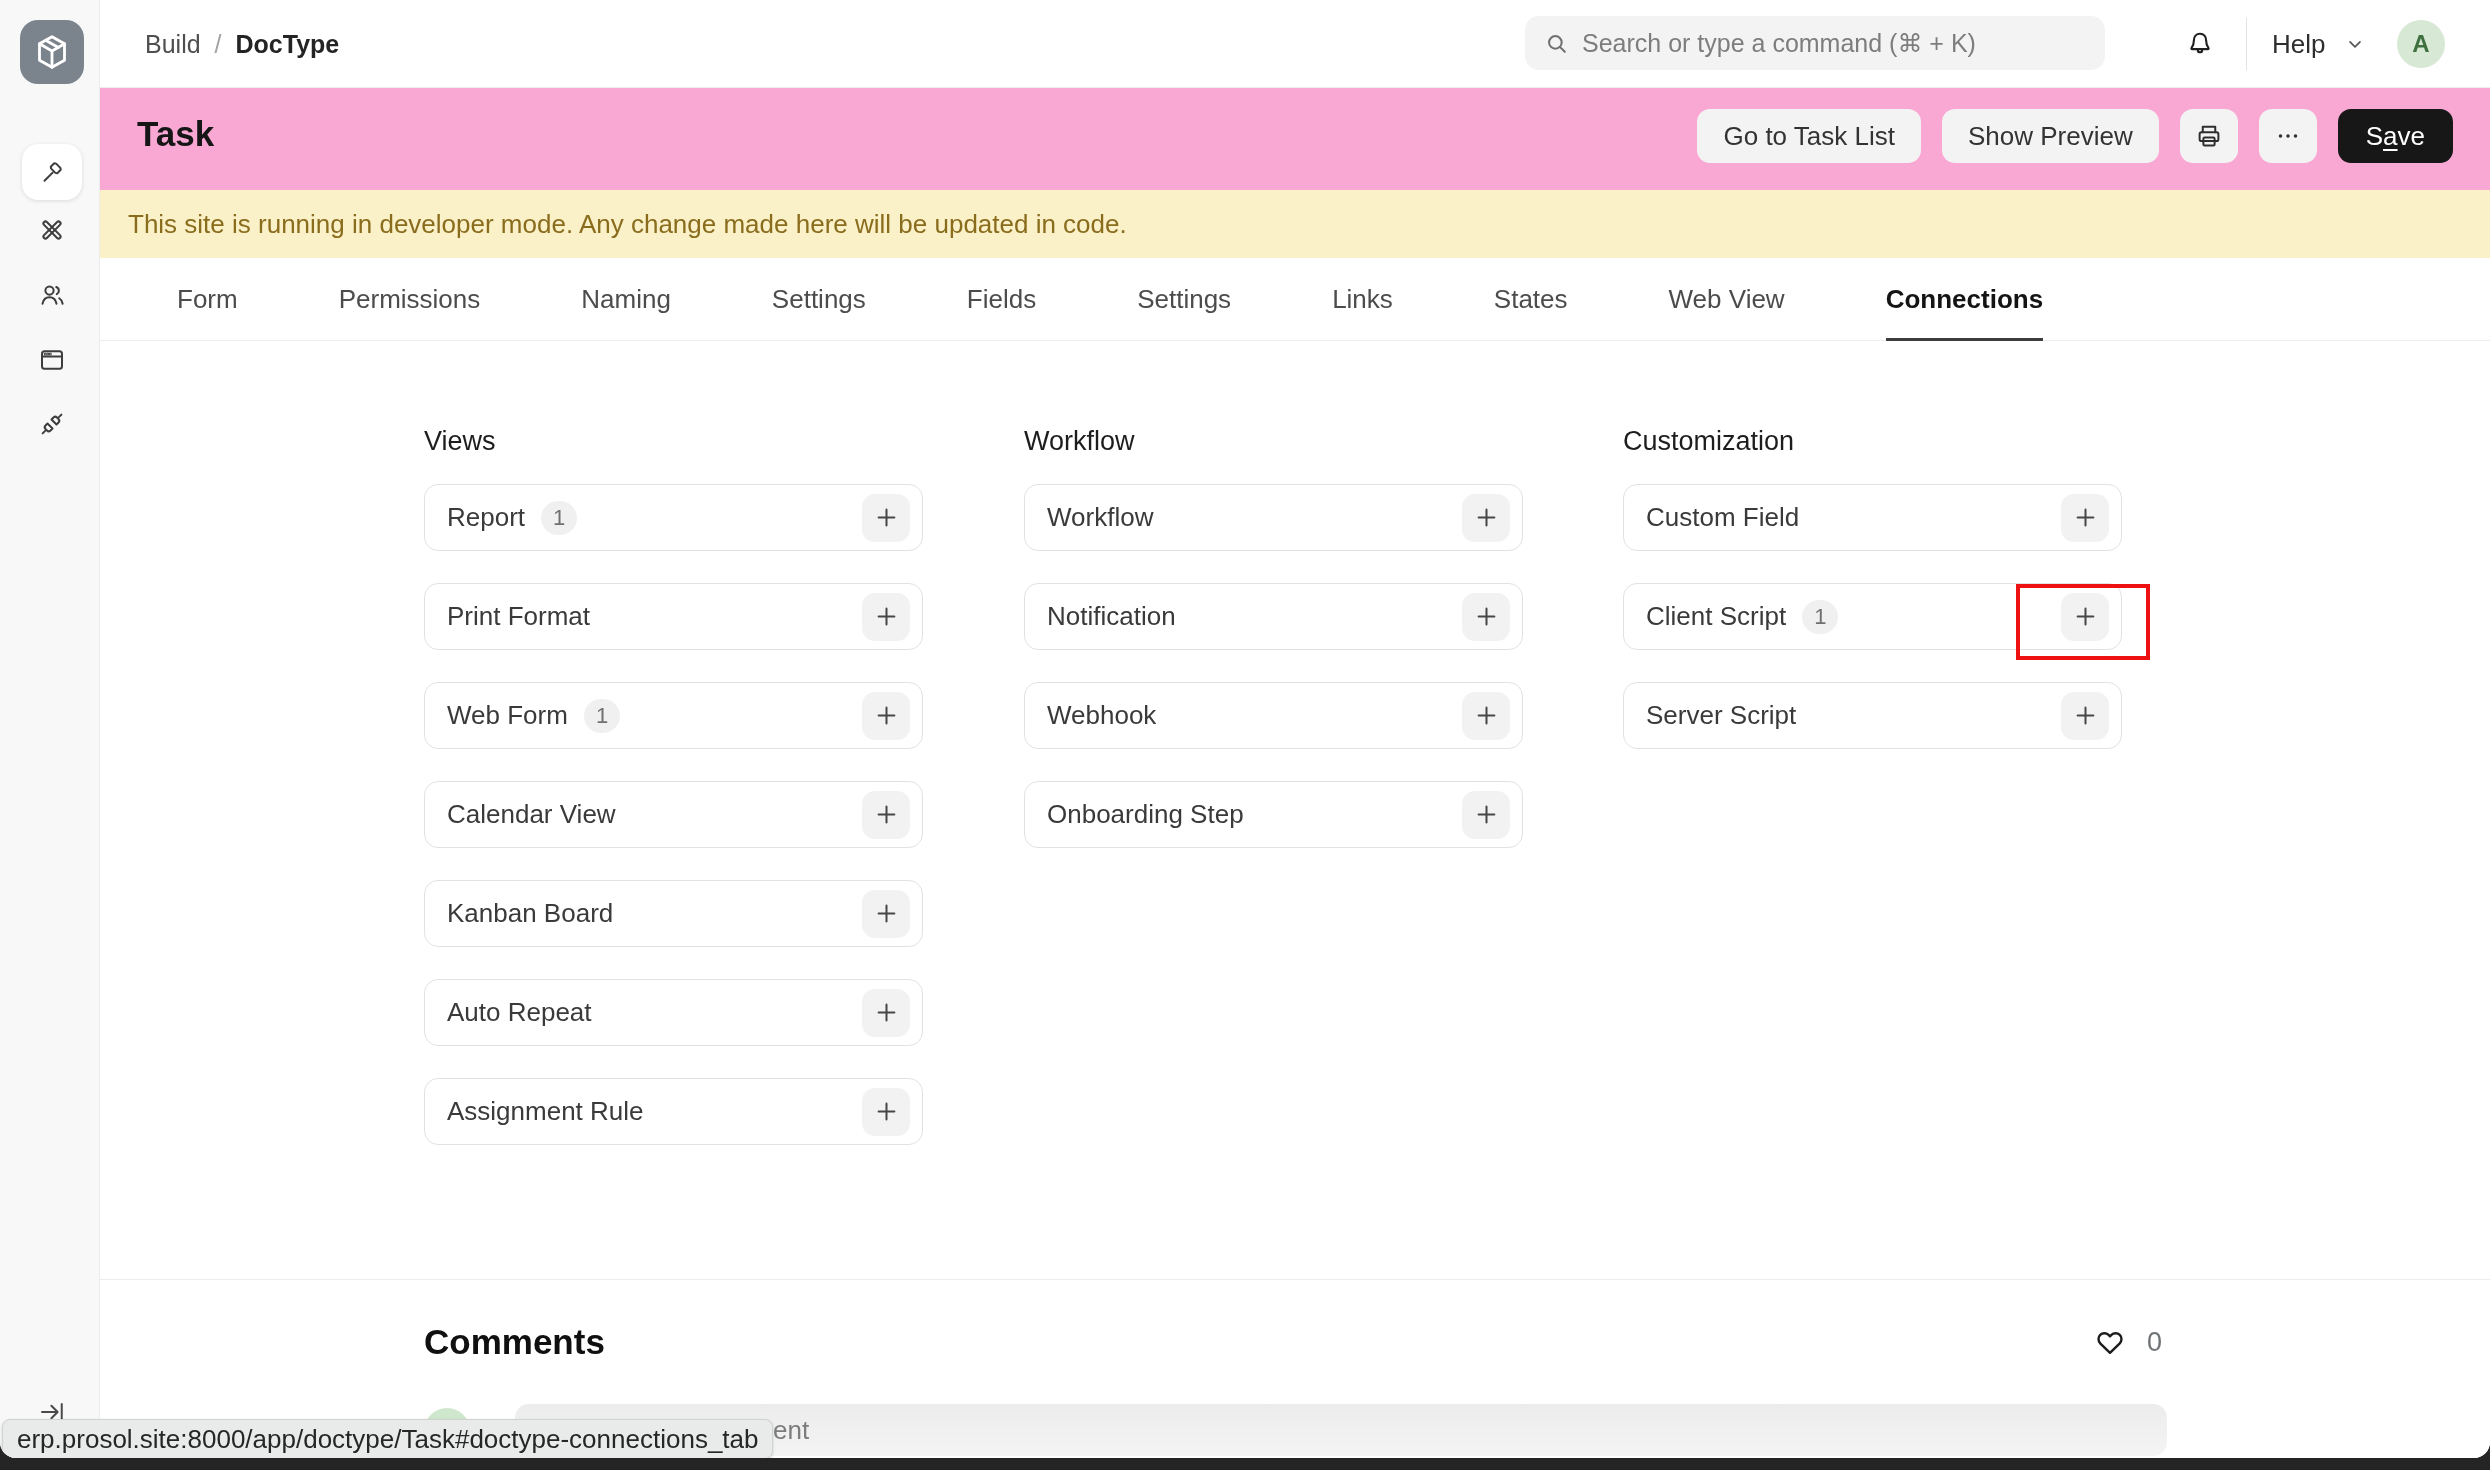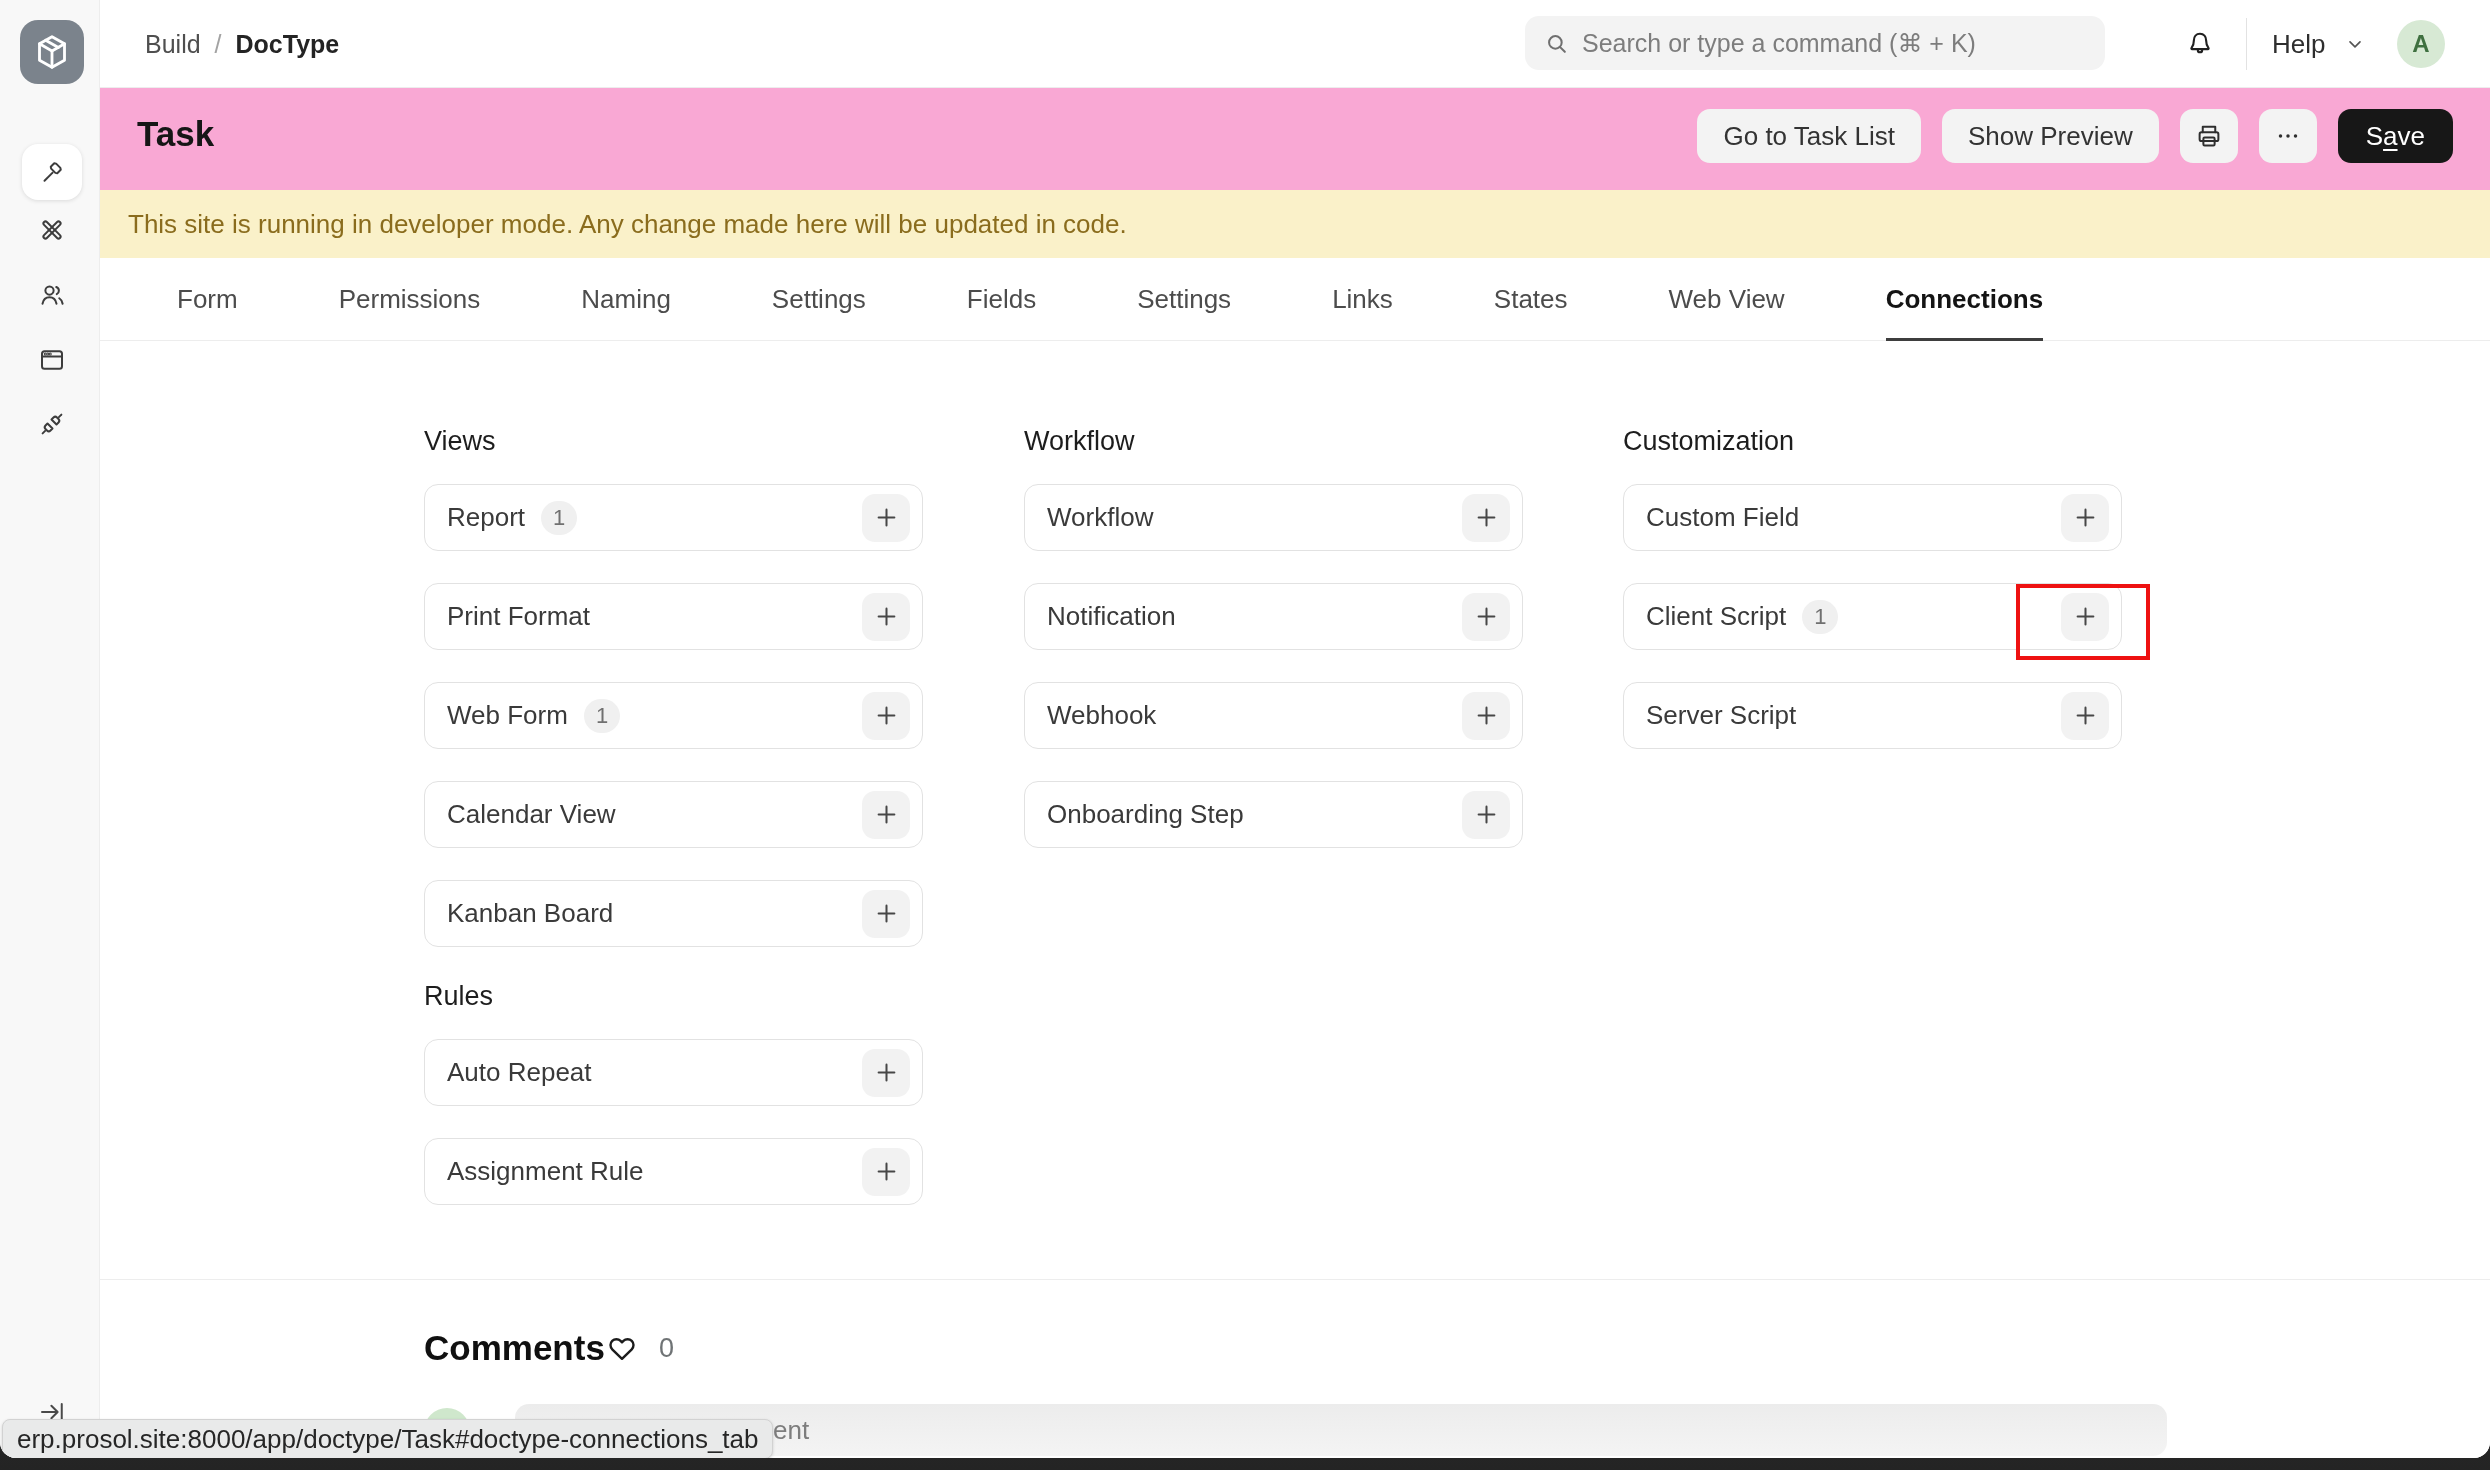--- a/index.html
+++ b/index.html
@@ -102,21 +102,21 @@
     background:#f0f0f0; color:#707070; font-size:22px; display:flex; align-items:center; justify-content:center;
   }
   .plus-btn {
     margin-left:auto; width:48px; height:48px; border:none; border-radius:13px; background:#f2f2f2;
     display:flex; align-items:center; justify-content:center; cursor:pointer; color:#474747;
   }
   .plus-btn svg { width:27px; height:27px; stroke:currentColor; stroke-width:1.8; stroke-linecap:round; fill:none; }
   .highlight-box { position:absolute; left:1916px; top:243px; width:134px; height:76px; border:4px solid #ee1111; }
   
   #comments { position:absolute; left:0; top:1280px; width:100%; height:178px; background:#fff; }
-  .comments-head { position:absolute; left:324px; right:328px; top:48px; display:flex; align-items:center; }
+  .comments-head { position:absolute; left:324px; right:328px; top:42px; display:flex; align-items:center; justify-content:space-between; }
   .comments-title { font-size:35px; font-weight:700; color:#101010; }
   .like-group { display:flex; align-items:center; gap:20px; }
   .like-group svg { width:34px; height:34px; stroke:#1c1c1c; fill:none; stroke-width:1.7; stroke-linejoin:round; }
   .like-count { font-size:27px; color:#6f7375; }
   .comment-avatar { position:absolute; left:324px; top:1408px; width:46px; height:46px; border-radius:50%; background:#cfe7cc; }
   #comments .comment-avatar { top:128px; }
   .comment-input {
     position:absolute; left:415px; top:124px; width:1652px; height:52px;
     background:linear-gradient(#ececec,#f4f4f4); border-radius:14px; border:none; outline:none;
     font-family:inherit; font-size:26px; color:#444; padding:0 24px;
@@ -304,21 +304,20 @@
         </div>
         <div class="card">
           <span class="card-label">Kanban Board</span>
           <button class="plus-btn">
             <svg viewBox="0 0 24 24">
                 <path d="M12 5v14M5 12h14"></path>
               </svg>
           </button>
         </div>
 
-        <div class="section-heading rules">Rules</div>
         <div class="card">
           <span class="card-label">Auto Repeat</span>
           <button class="plus-btn">
             <svg viewBox="0 0 24 24">
                 <path d="M12 5v14M5 12h14"></path>
               </svg>
           </button>
         </div>
         <div class="card">
           <span class="card-label">Assignment Rule</span>

